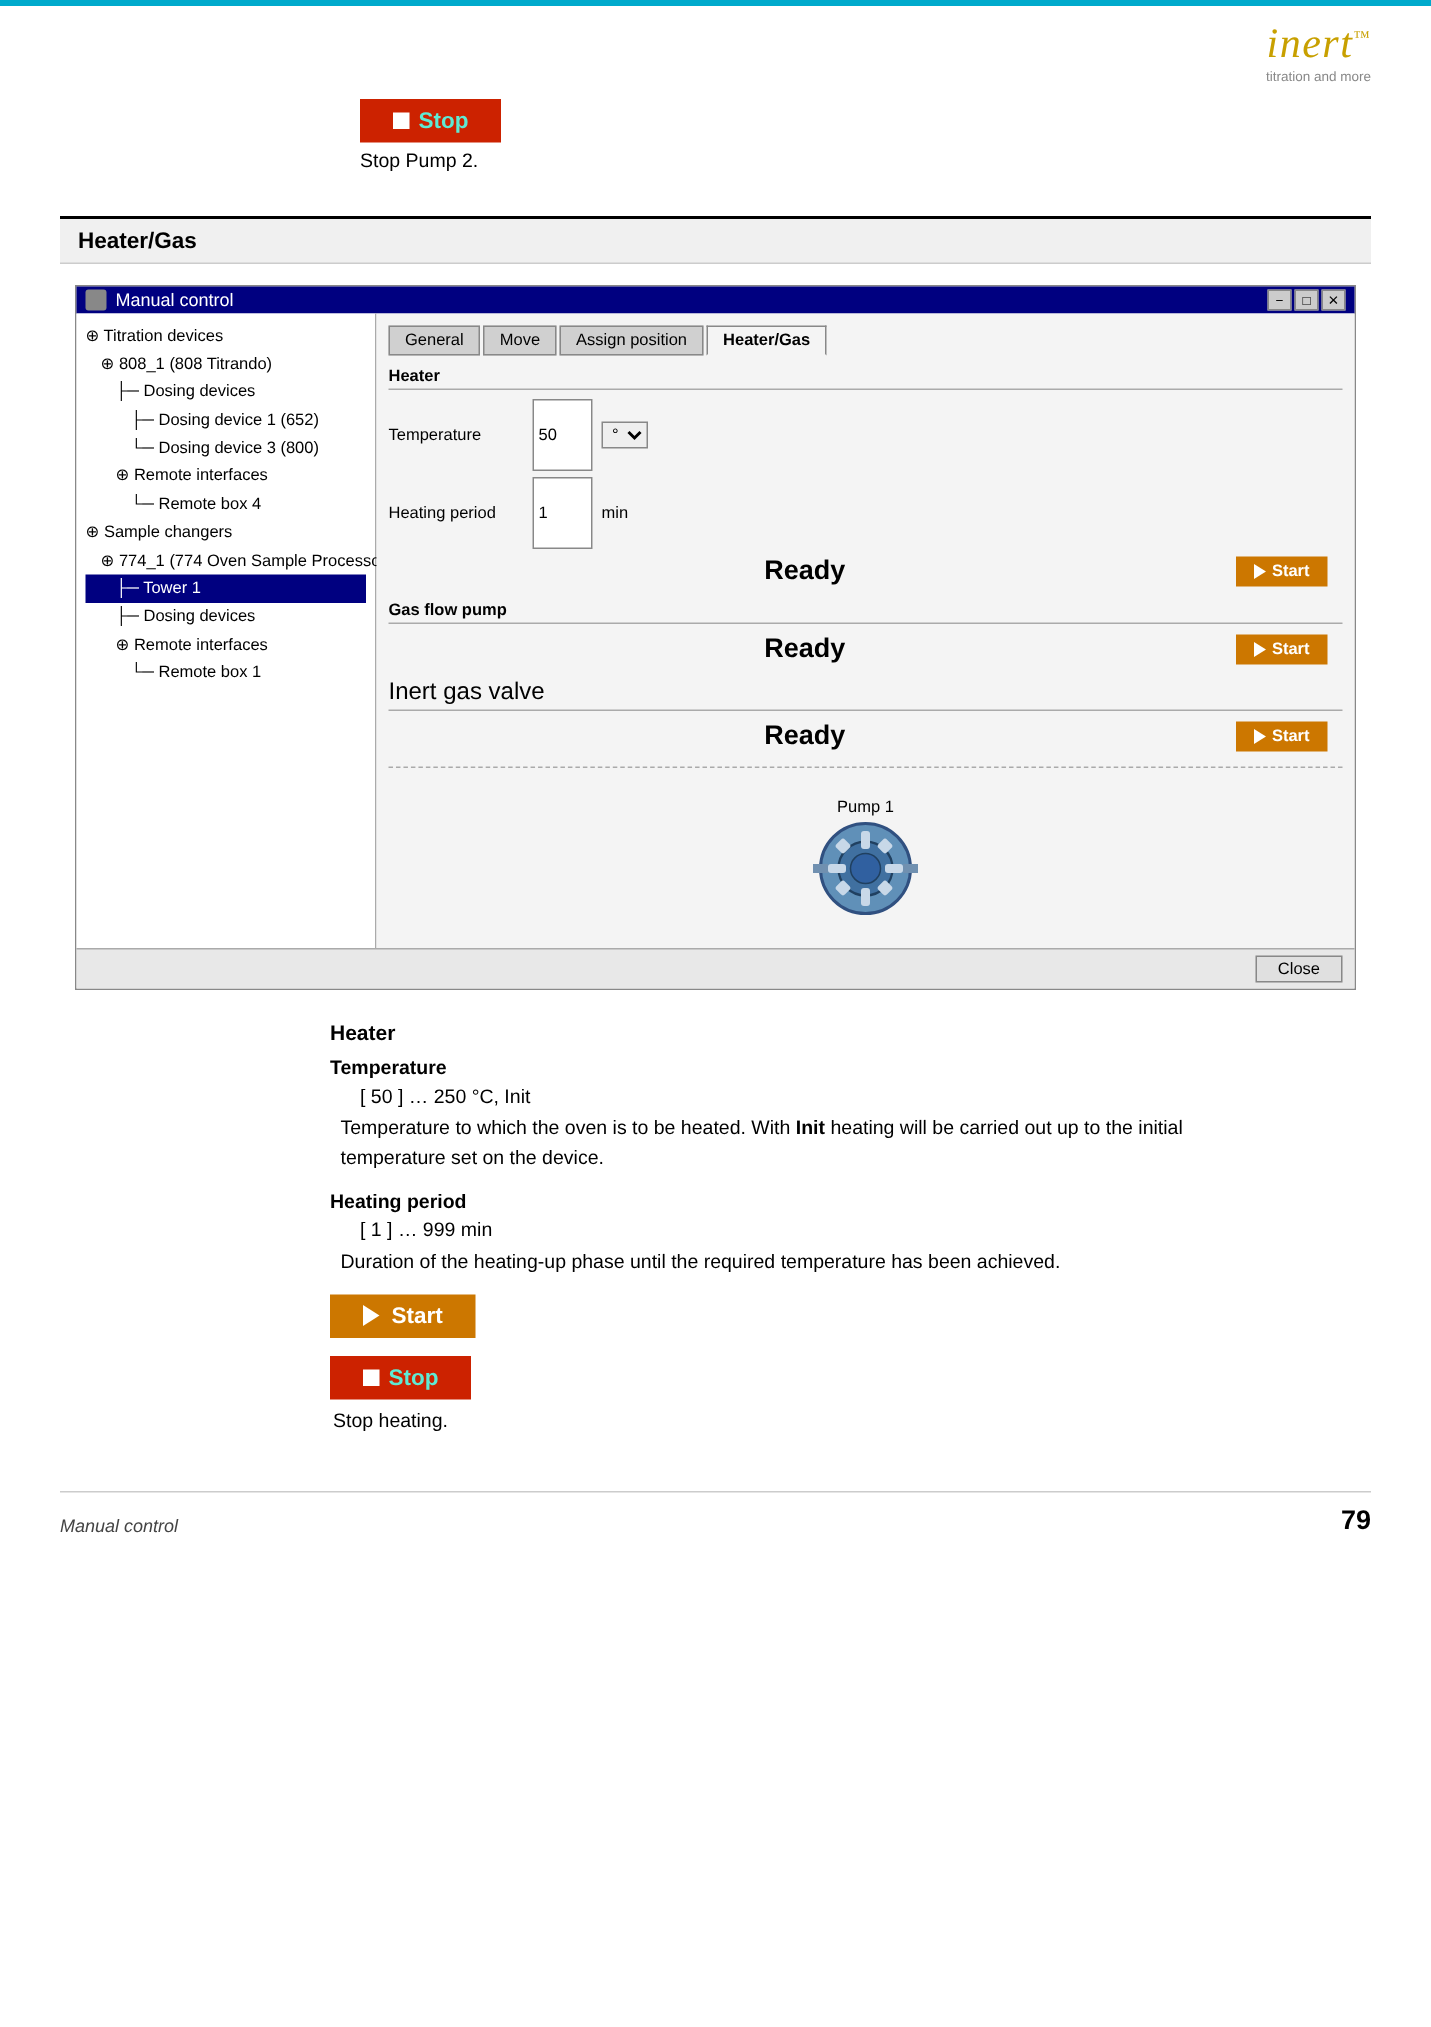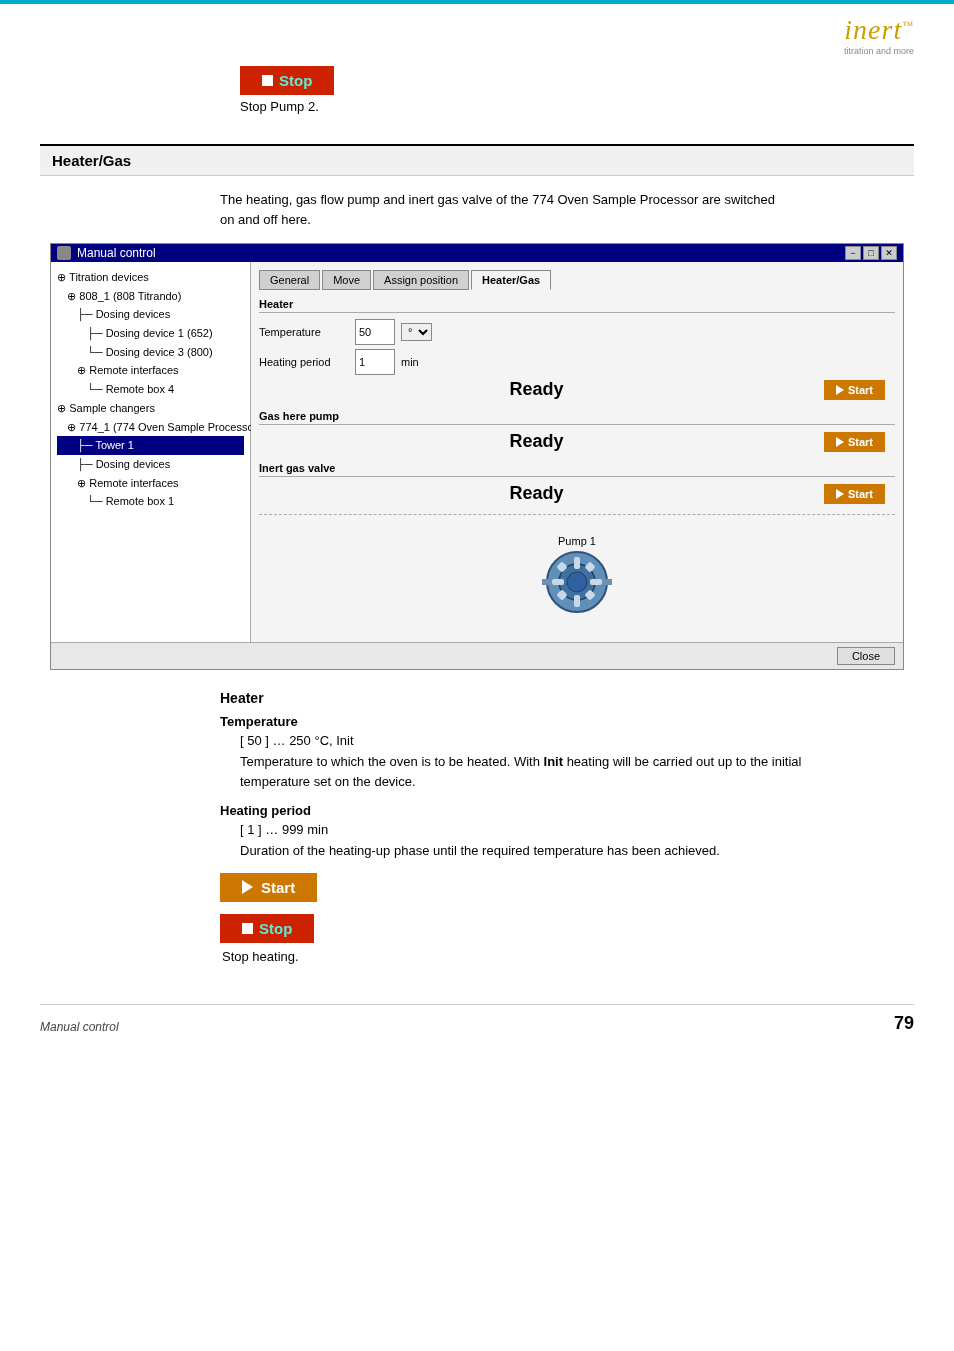--- a/index.html
+++ b/index.html
@@ -211,21 +211,21 @@
       font-size: 11px;
       gap: 6px;
     }
     .heater-row label {
       width: 90px;
     }
     .heater-input {
       width: 40px;
       font-size: 11px;
       border: 1px solid #888;
-      padding: 6px 3px;
+      padding: 17px 3px;
     }
     .heater-select {
       font-size: 11px;
       border: 1px solid #888;
       padding: 1px 2px;
     }
 
     .device-row {
       display: flex;
       align-items: center;
@@ -310,21 +310,21 @@
       font-size: 13px;
       margin-bottom: 4px;
     }
     .param-range {
       font-size: 13px;
       margin-left: 20px;
       margin-bottom: 4px;
     }
     .param-desc {
       font-size: 13px;
-      margin-left: 20px;
+      margin-left: 7px;
       margin-bottom: 12px;
       line-height: 1.5;
     }
     .param-desc strong {
       font-weight: bold;
     }
 
     
     .start-btn-large {
       display: inline-flex;
@@ -378,22 +378,22 @@
 
     .gas-flow-section-label {
       font-size: 11px;
       font-weight: bold;
       border-bottom: 1px solid #aaa;
       margin-bottom: 6px;
       padding-bottom: 2px;
       margin-top: 8px;
     }
     .inert-gas-section-label {
-      font-size: 11px;
-      font-weight: bold;
+      font-size: 16px;
+      font-weight: normal;
       border-bottom: 1px solid #aaa;
       margin-bottom: 6px;
       padding-bottom: 2px;
       margin-top: 8px;
     }
   </style>
 </head>
 <body>
 
 <div class="top-line"></div>
@@ -414,21 +414,20 @@
       <span class="btn-icon"></span>
       <span>Stop</span>
     </button>
   </div>
   <div class="stop-label-text">Stop Pump 2.</div>
 
   <div class="section-heading">
     <span>Heater/Gas</span>
   </div>
 
-  <div class="section-desc">The heating, gas flow pump and inert gas valve of the 774 Oven Sample Processor are switched on and off here.</div>
 
   <div class="mc-window">
 
     <div class="mc-titlebar">
       <div class="mc-titlebar-title">
         <div class="mc-titlebar-icon"></div>
         <span>Manual control</span>
       </div>
       <div class="mc-titlebar-controls">
         <div class="mc-titlebar-btn">−</div>
@@ -479,21 +478,21 @@
         </div>
 
         <div class="device-row">
           <div class="device-status">Ready</div>
           <button class="start-btn-small">
             <span class="tri"></span>
             <span>Start</span>
           </button>
         </div>
 
-        <div class="gas-flow-section-label">Gas here pump</div>
+        <div class="gas-flow-section-label">Gas flow pump</div>
         <div class="device-row">
           <div class="device-status">Ready</div>
           <button class="start-btn-small">
             <span class="tri"></span>
             <span>Start</span>
           </button>
         </div>
 
         <div class="inert-gas-section-label">Inert gas valve</div>
         <div class="device-row">

